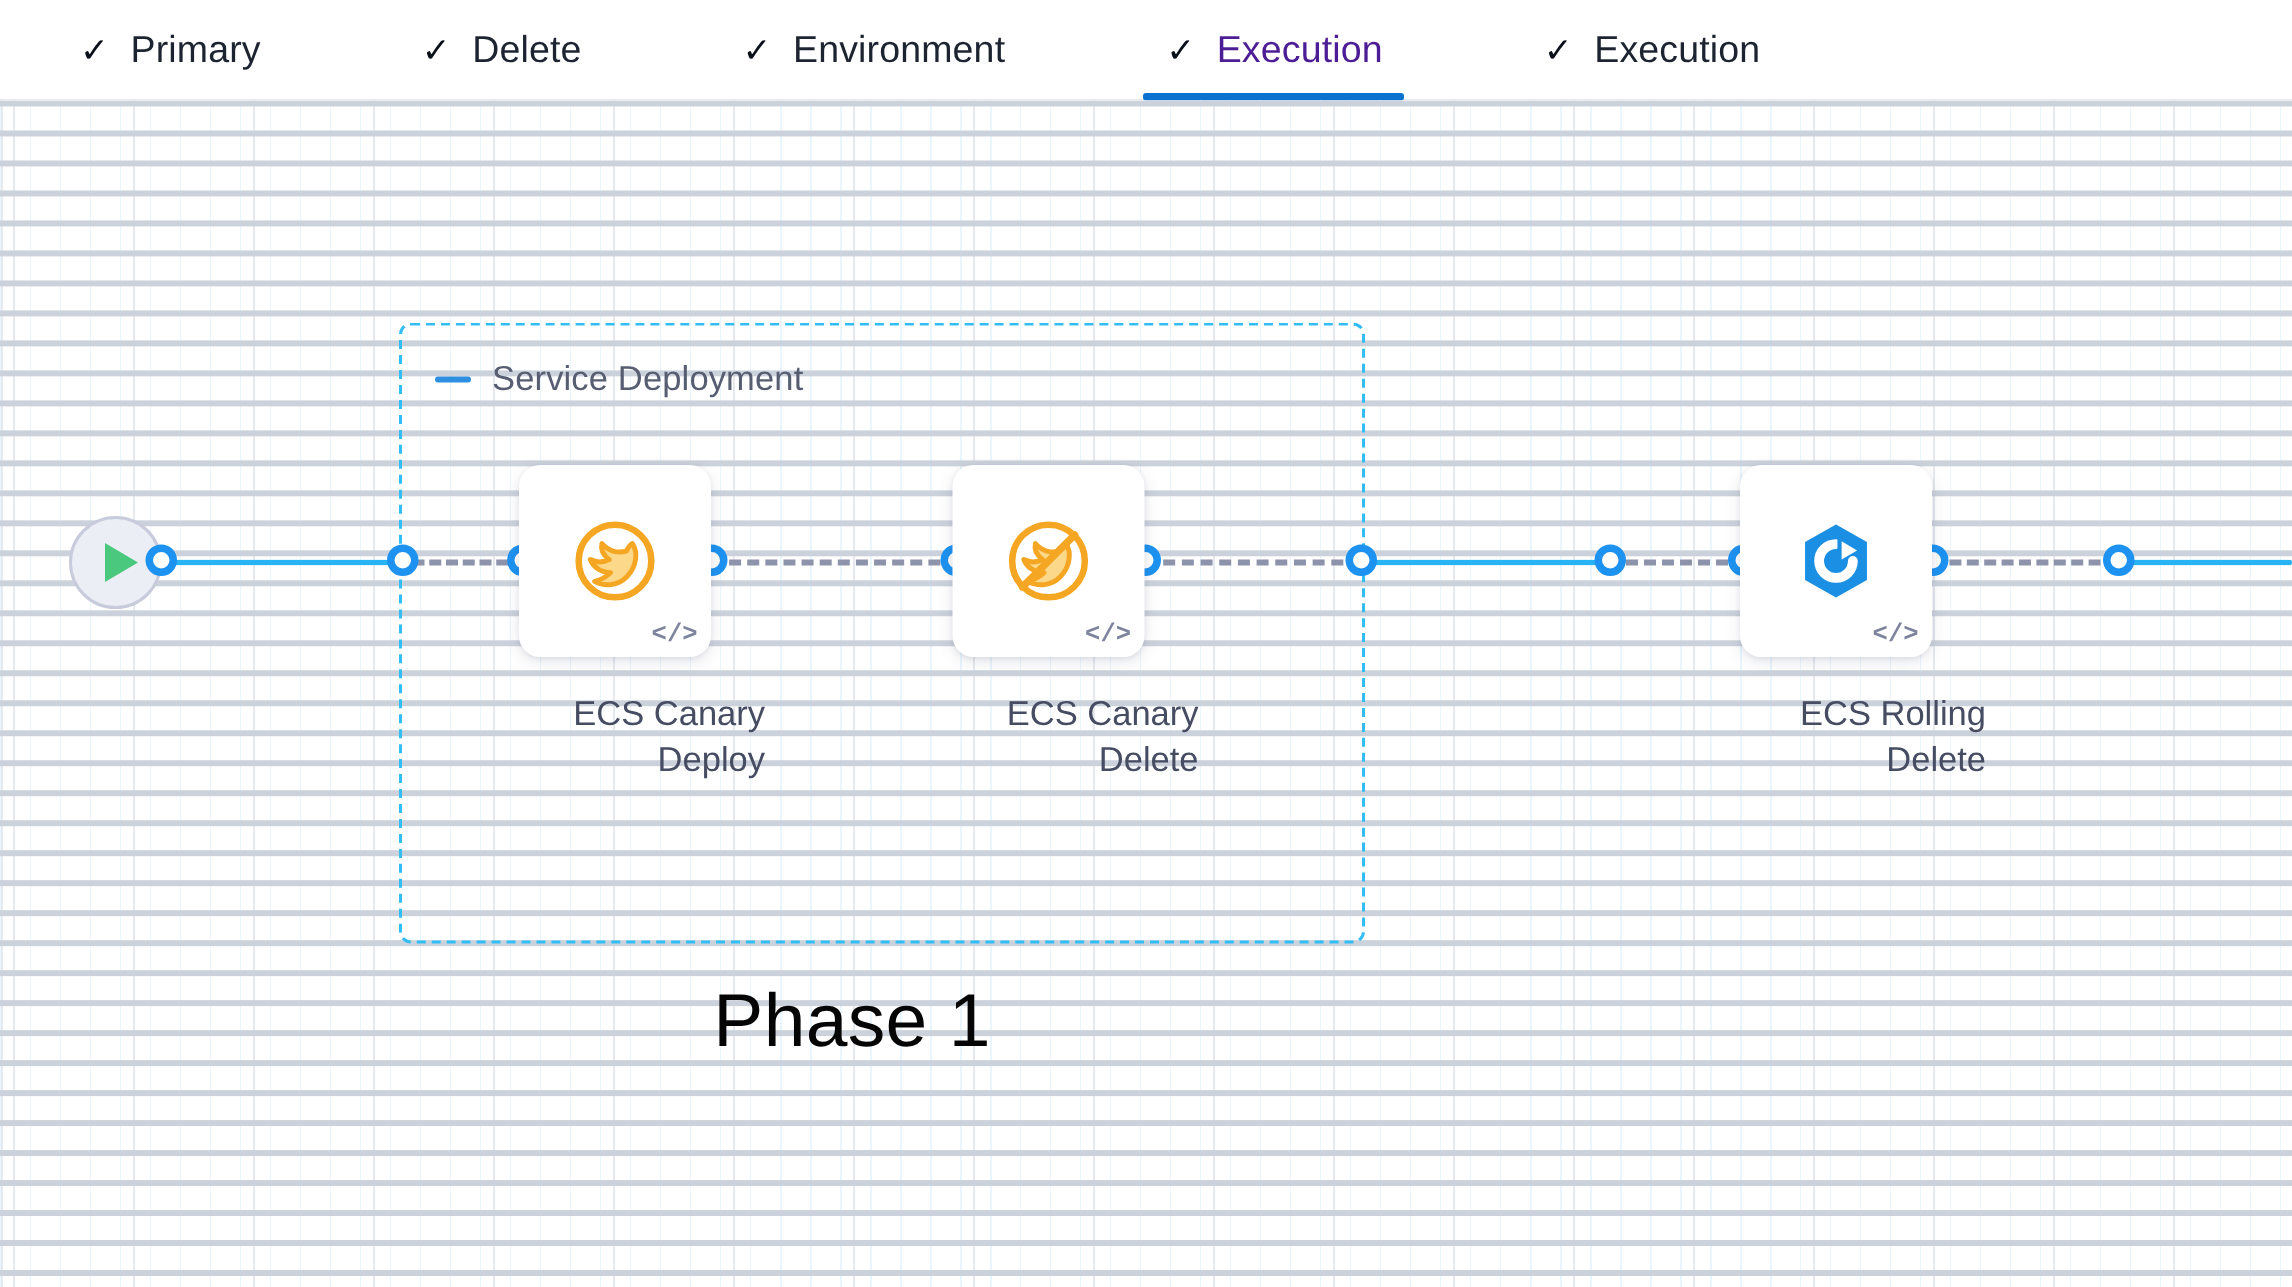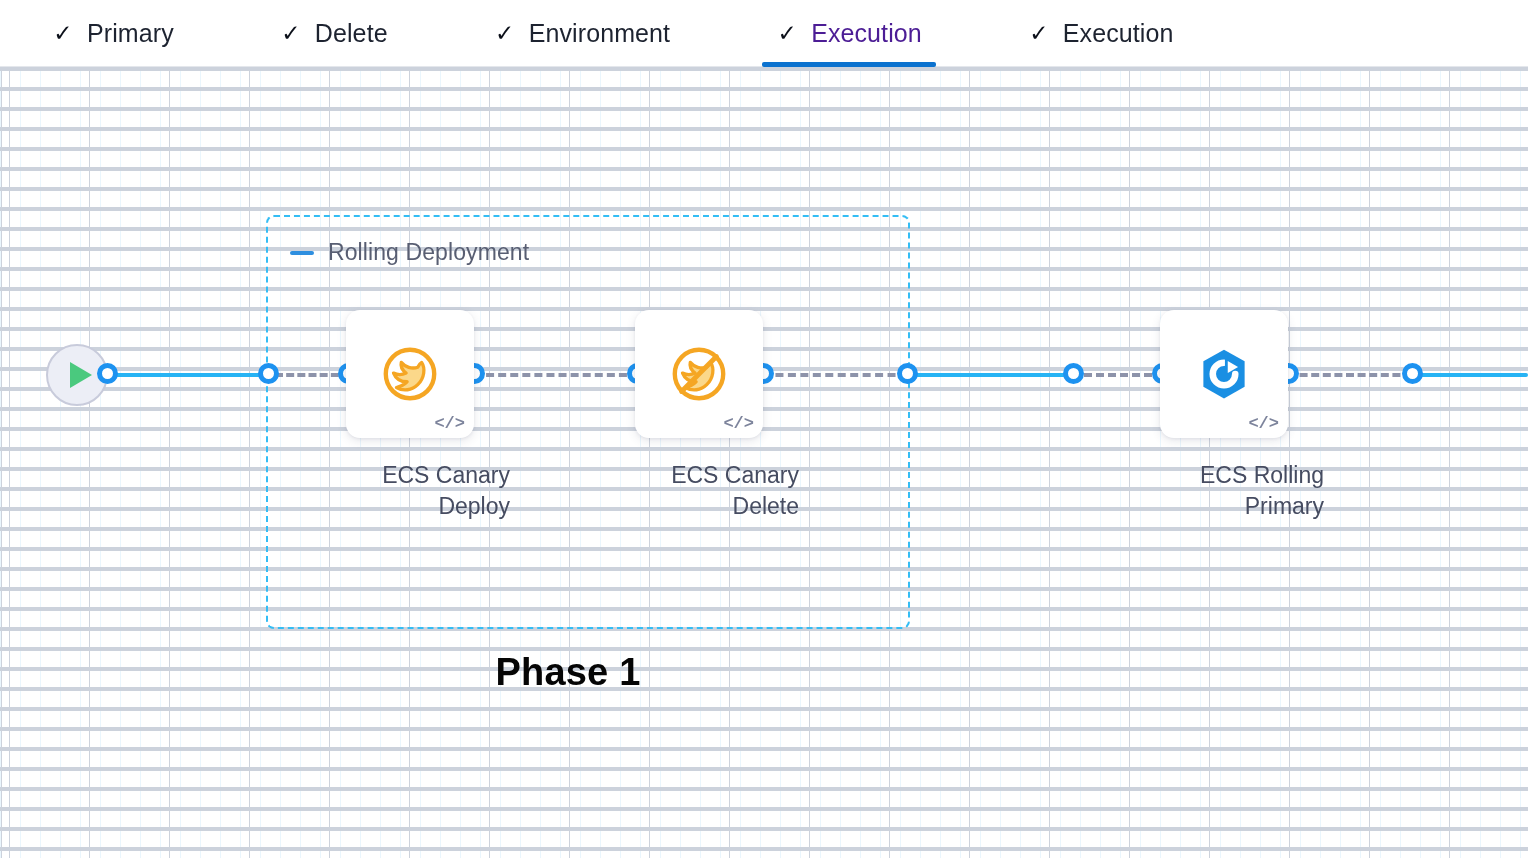--- a/index.html
+++ b/index.html
@@ -117,22 +117,22 @@
   }
   .group-title {
     font-size: 23px;
     color: #585e72;
     letter-spacing: 0.1px;
   }
 
   
   .phase-label {
     position: absolute;
-    font-size: 38px;
-    font-weight: 700;
+    font-size: 50px;
+    font-weight: 400;
     color: #050505;
     text-align: center;
     letter-spacing: 0.2px;
     white-space: nowrap;
   }
 
   
   .conn {
     position: absolute;
     height: 0;
@@ -246,21 +246,21 @@
       <span class="tab-label">Execution</span>
     </div>
 
   </div>
 
   <div class="canvas">
 
     <div class="group" style="left:266px; top:148px; width:644px; height:414px;">
       <div class="group-header">
         <span class="group-collapse"></span>
-        <span class="group-title">Rolling Deployment</span>
+        <span class="group-title">Service Deployment</span>
       </div>
     </div>
 
 
     <div class="conn" style="left:110px; top:306px; width:156px;"></div>
 
     <div class="conn dashed" style="left:275px; top:306px; width:75px;"></div>
 
     <div class="conn dashed" style="left:474px; top:306px; width:165px;"></div>
 
@@ -334,18 +334,18 @@
         <svg width="60" height="60" viewBox="0 0 64 64">
           <path d="M32 6 L54 18.5 L54 45.5 L32 58 L10 45.5 L10 18.5 Z" fill="#1a8fe3"></path>
           <path d="M32 20 A12 12 0 1 0 44 32" fill="none" stroke="#ffffff" stroke-width="7" stroke-linecap="round"></path>
           <path d="M33 12 L45 20 L33 27 Z" fill="#1a8fe3"></path>
           <path d="M36 18 L47 24.5 L36 31 Z" fill="#ffffff"></path>
         </svg>
       </div>
       <span class="code-badge">&lt;/&gt;</span>
     </div>
     <div class="node-label" style="left:1124px; top:393px;">ECS Rolling
-Primary</div>
+Delete</div>
 
     <div class="phase-label" style="left:468px; top:584px; width:200px;">Phase 1</div>
 
   </div>
 </div>
 
 </body></html>

